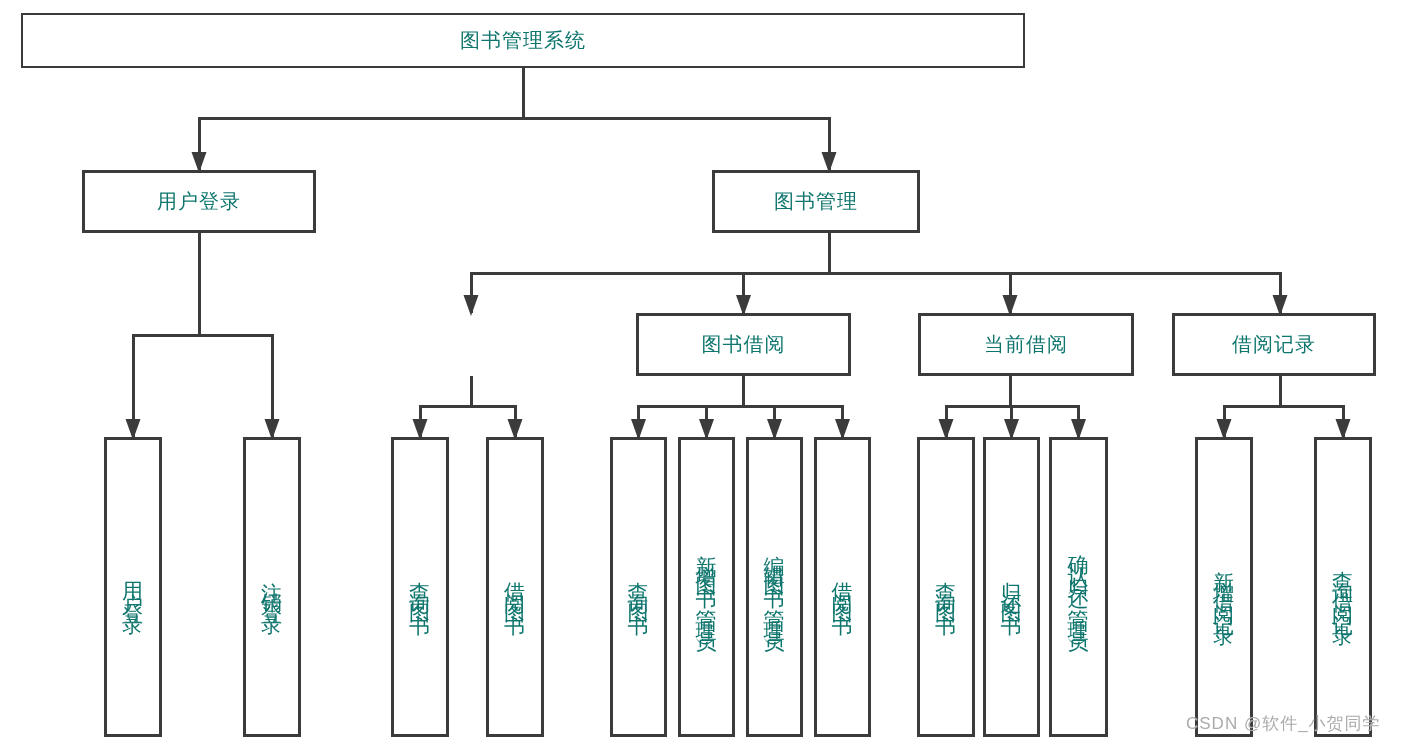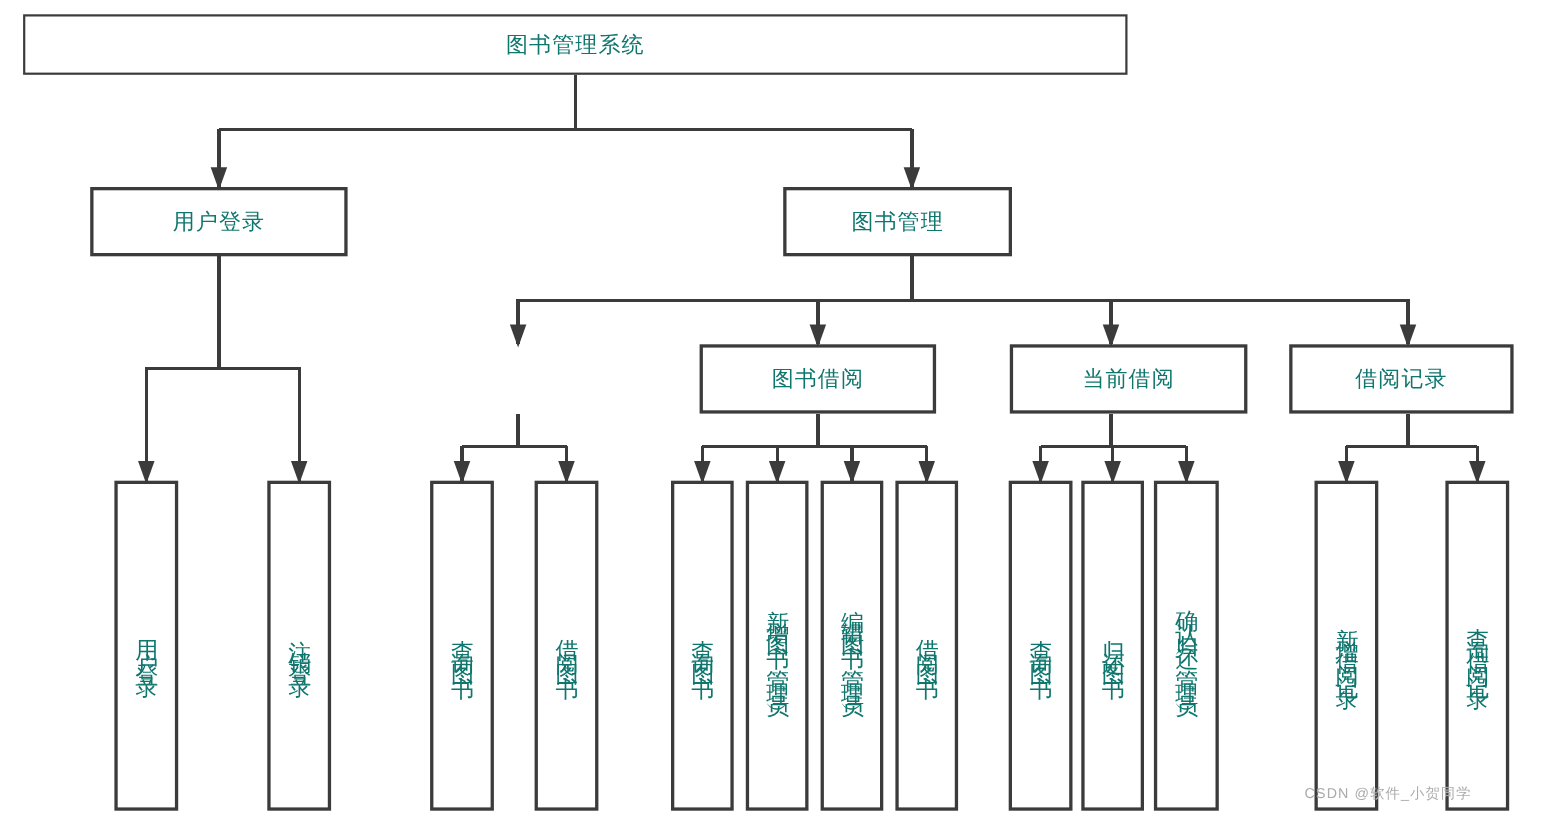--- a/index.html
+++ b/index.html
@@ -36,21 +36,21 @@
     writing-mode: vertical-rl;
     text-orientation: mixed;
     font-size: 21px;
     letter-spacing: 11px;
     line-height: 1;
   }
   .watermark {
     position: absolute;
     left: 1186px;
     top: 712px;
-    font-size: 13px;
+    font-size: 17px;
     color: #ababab;
     letter-spacing: 1px;
     white-space: nowrap;
     z-index: 3;
     text-shadow: 0 0 1px rgba(255,255,255,0.6);
   }
 </style>
 </head>
 <body>
 

